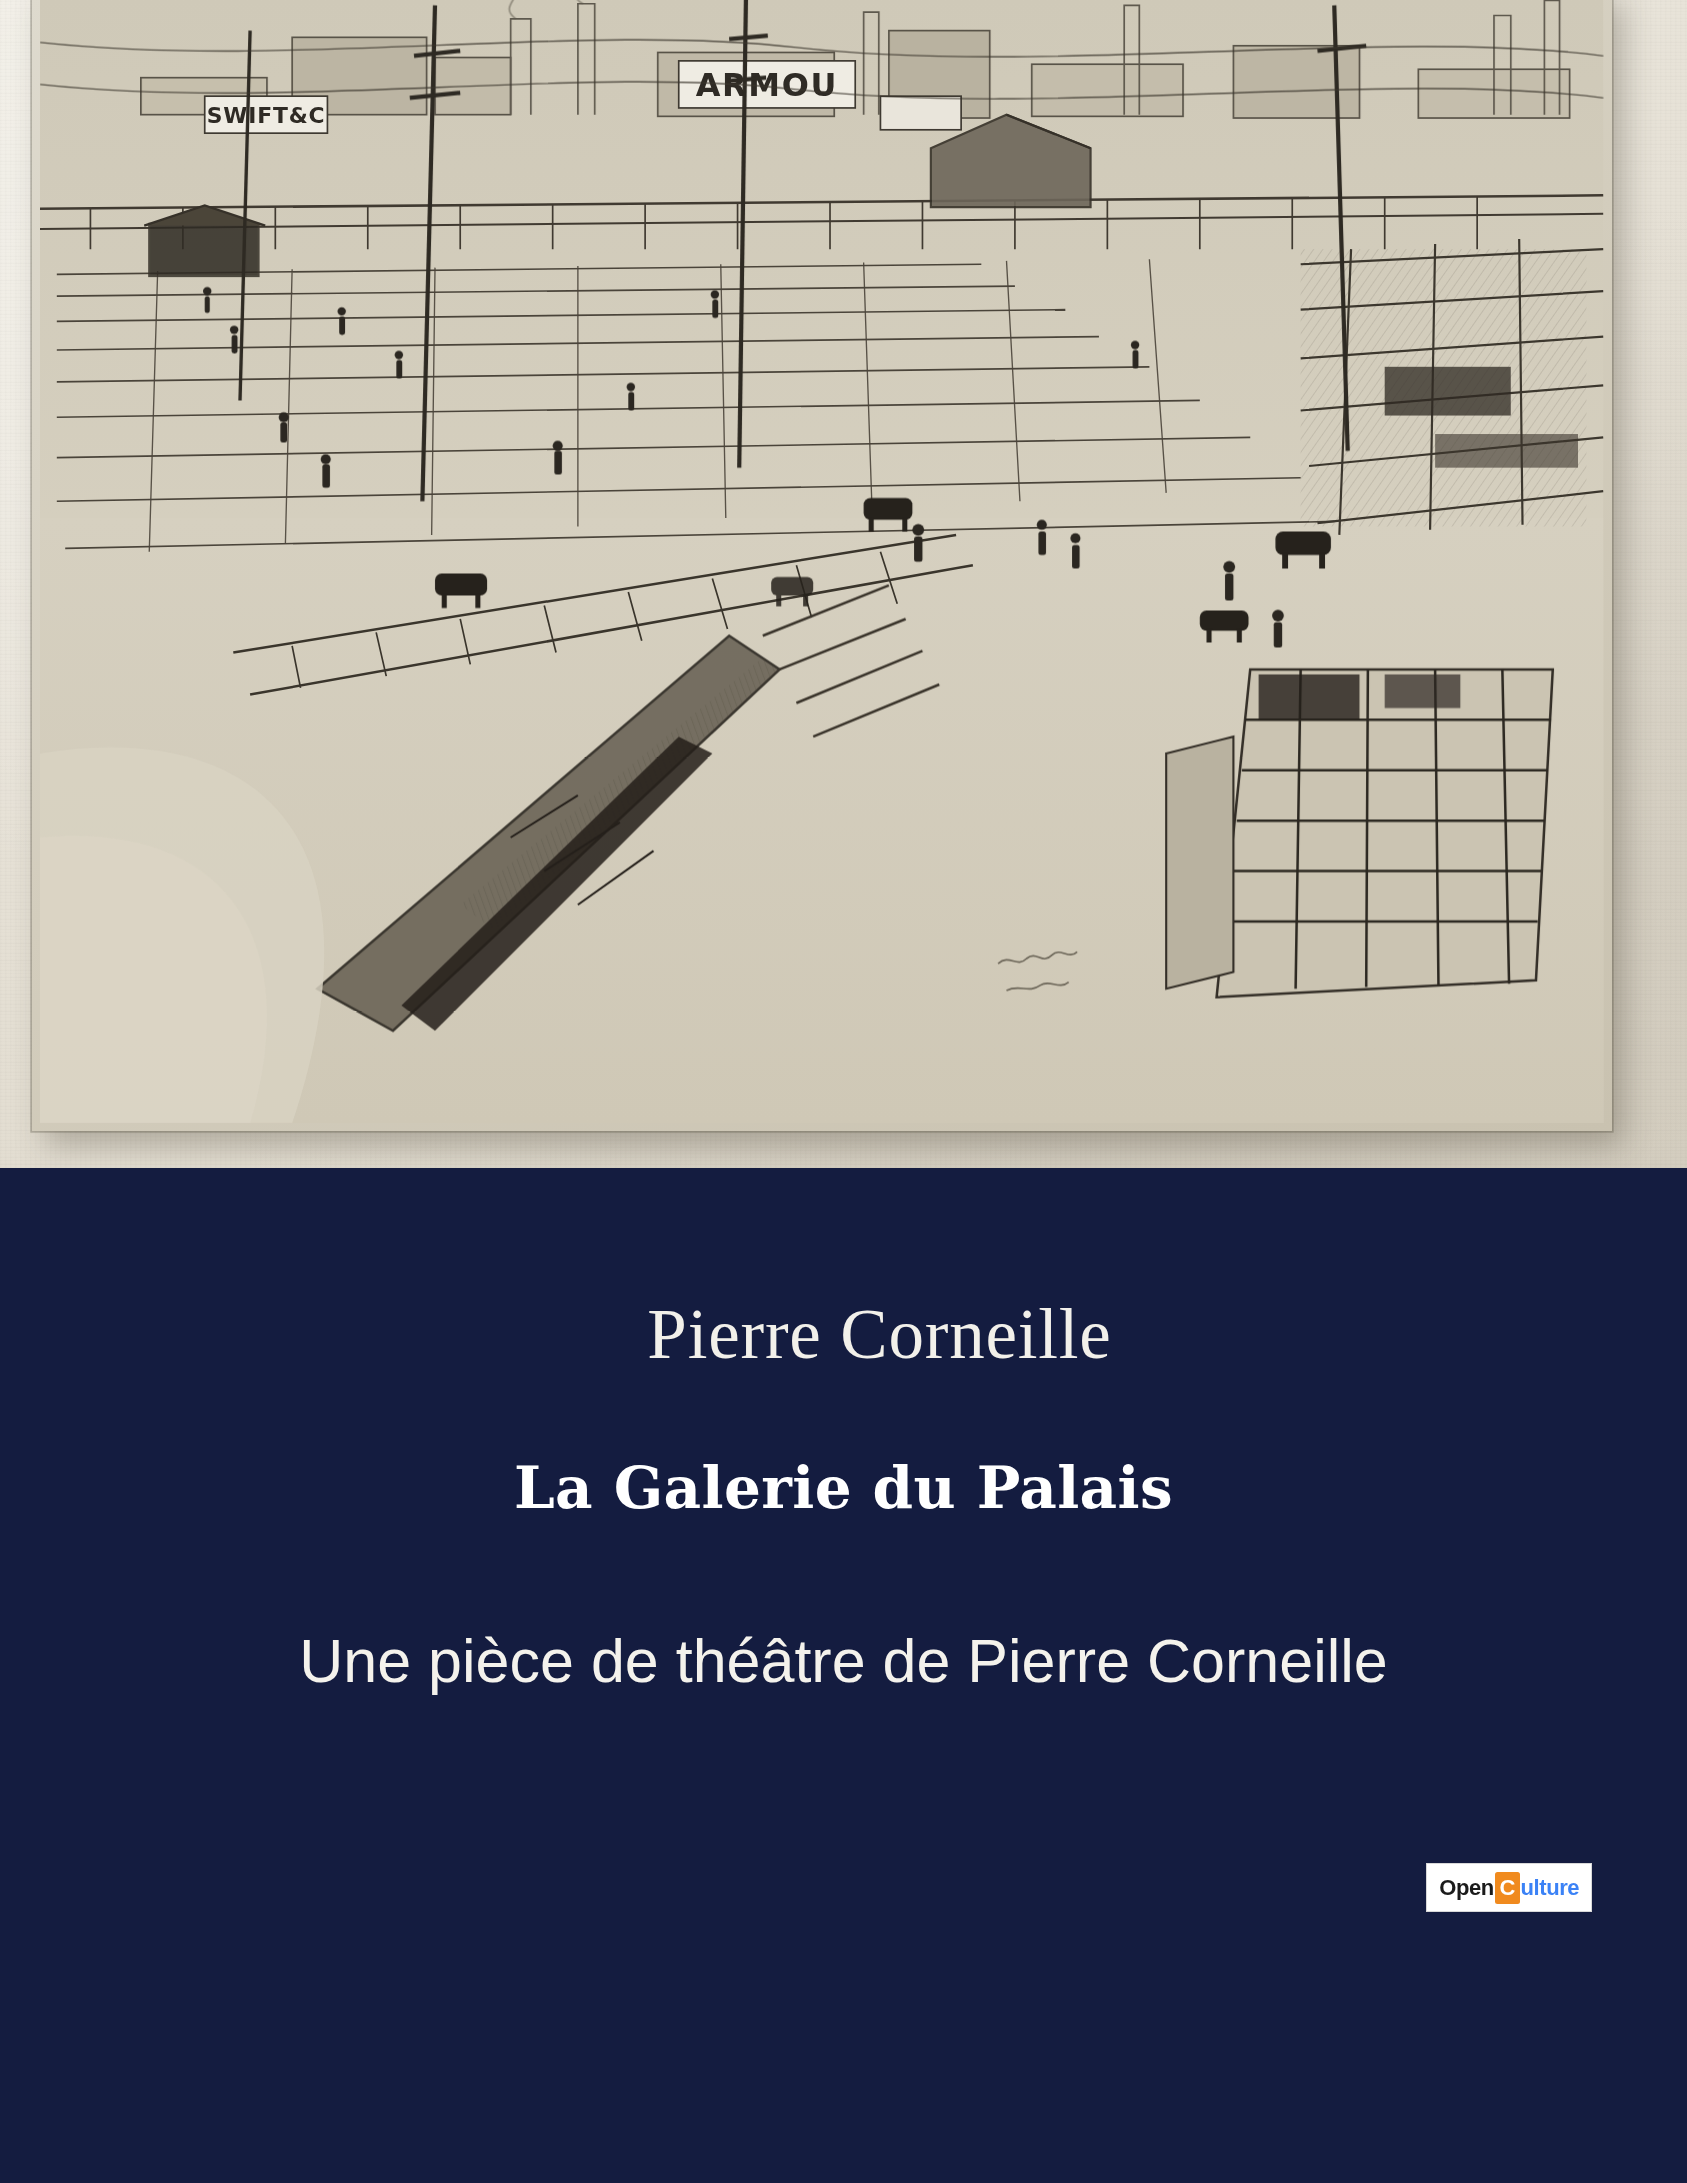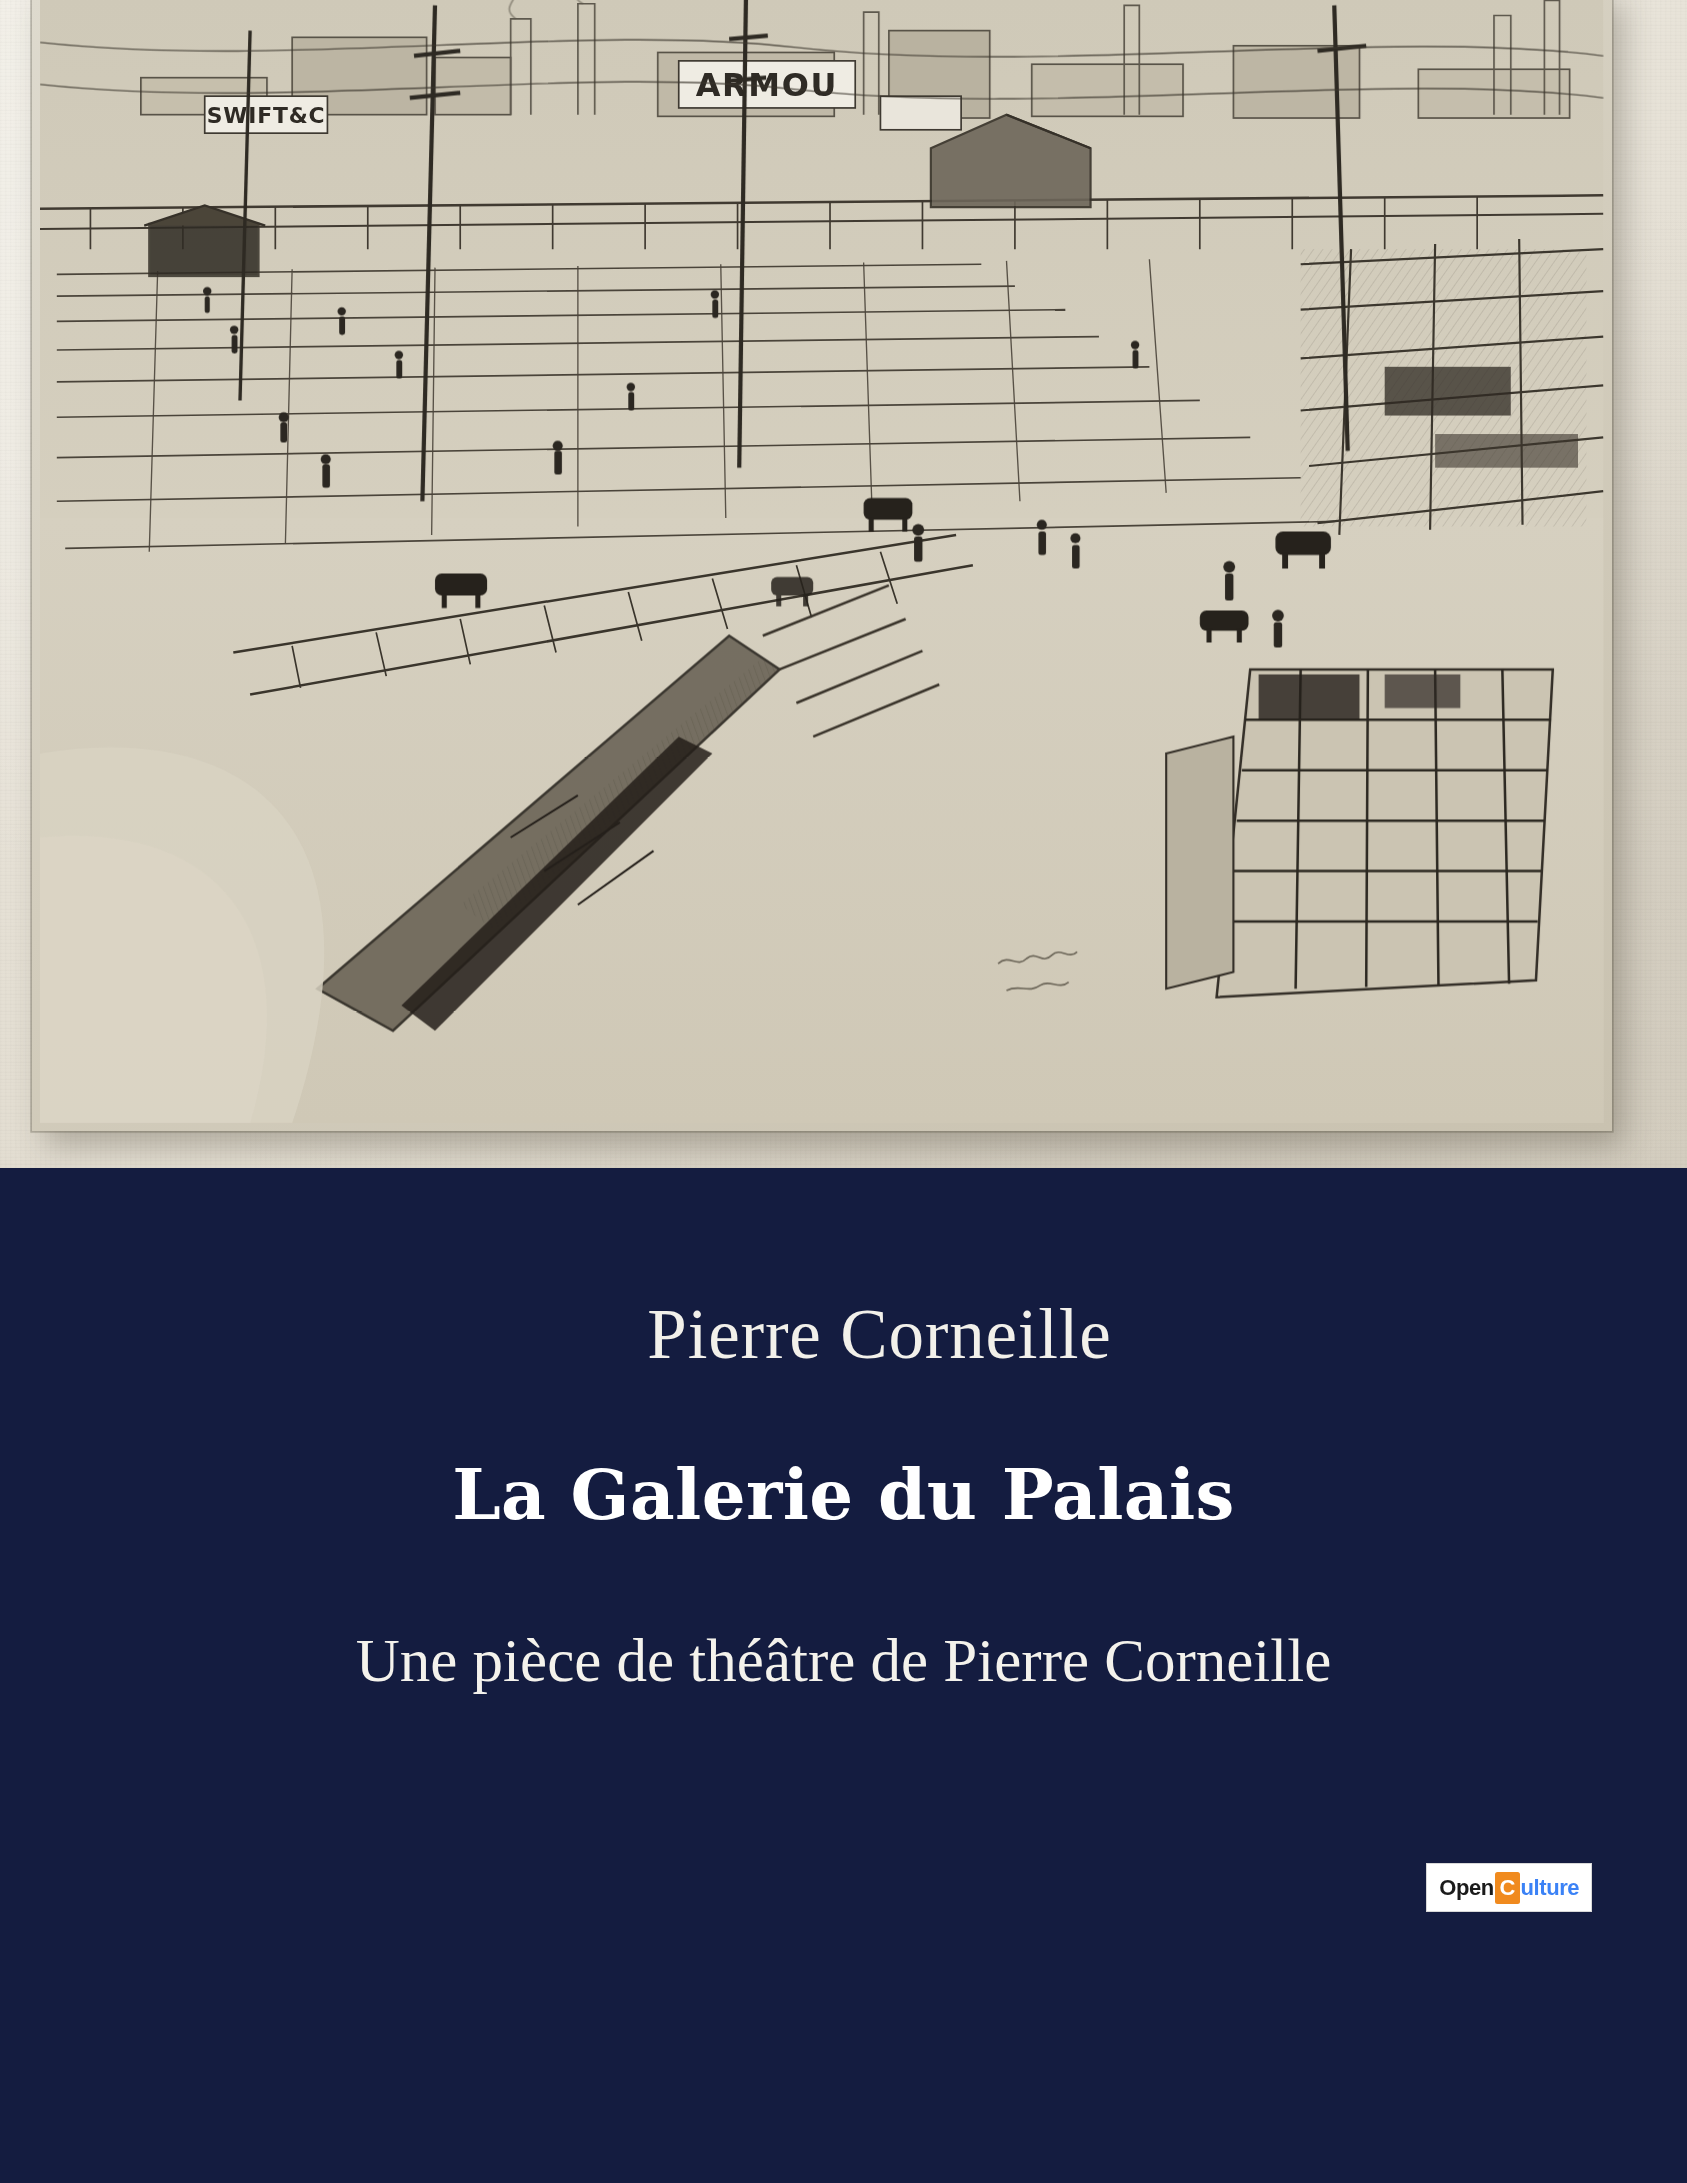--- a/index.html
+++ b/index.html
@@ -89,35 +89,35 @@
     font-family: "Liberation Serif", serif;
     margin-left: 36px;
   }
   .title {
     position: absolute;
     left: 0;
     top: 286px;
     width: 100%;
     text-align: center;
     color: #ffffff;
-    font-size: 69px;
+    font-size: 58px;
     font-weight: 700;
     font-family: "DejaVu Serif", serif;
     letter-spacing: 0.4px;
   }
   .subtitle {
     position: absolute;
     left: 0;
     top: 458px;
     width: 100%;
     text-align: center;
     color: #f4f2ec;
     font-size: 61px;
     font-weight: 400;
-    font-family: Liberation Serif, serif;
+    font-family: Liberation Sans, sans-serif;
   }
 
   
   .logo {
     position: absolute;
     right: 95px;
     bottom: 271px;
     height: 47px;
     padding: 0 11.8px;
     background: #ffffff;

